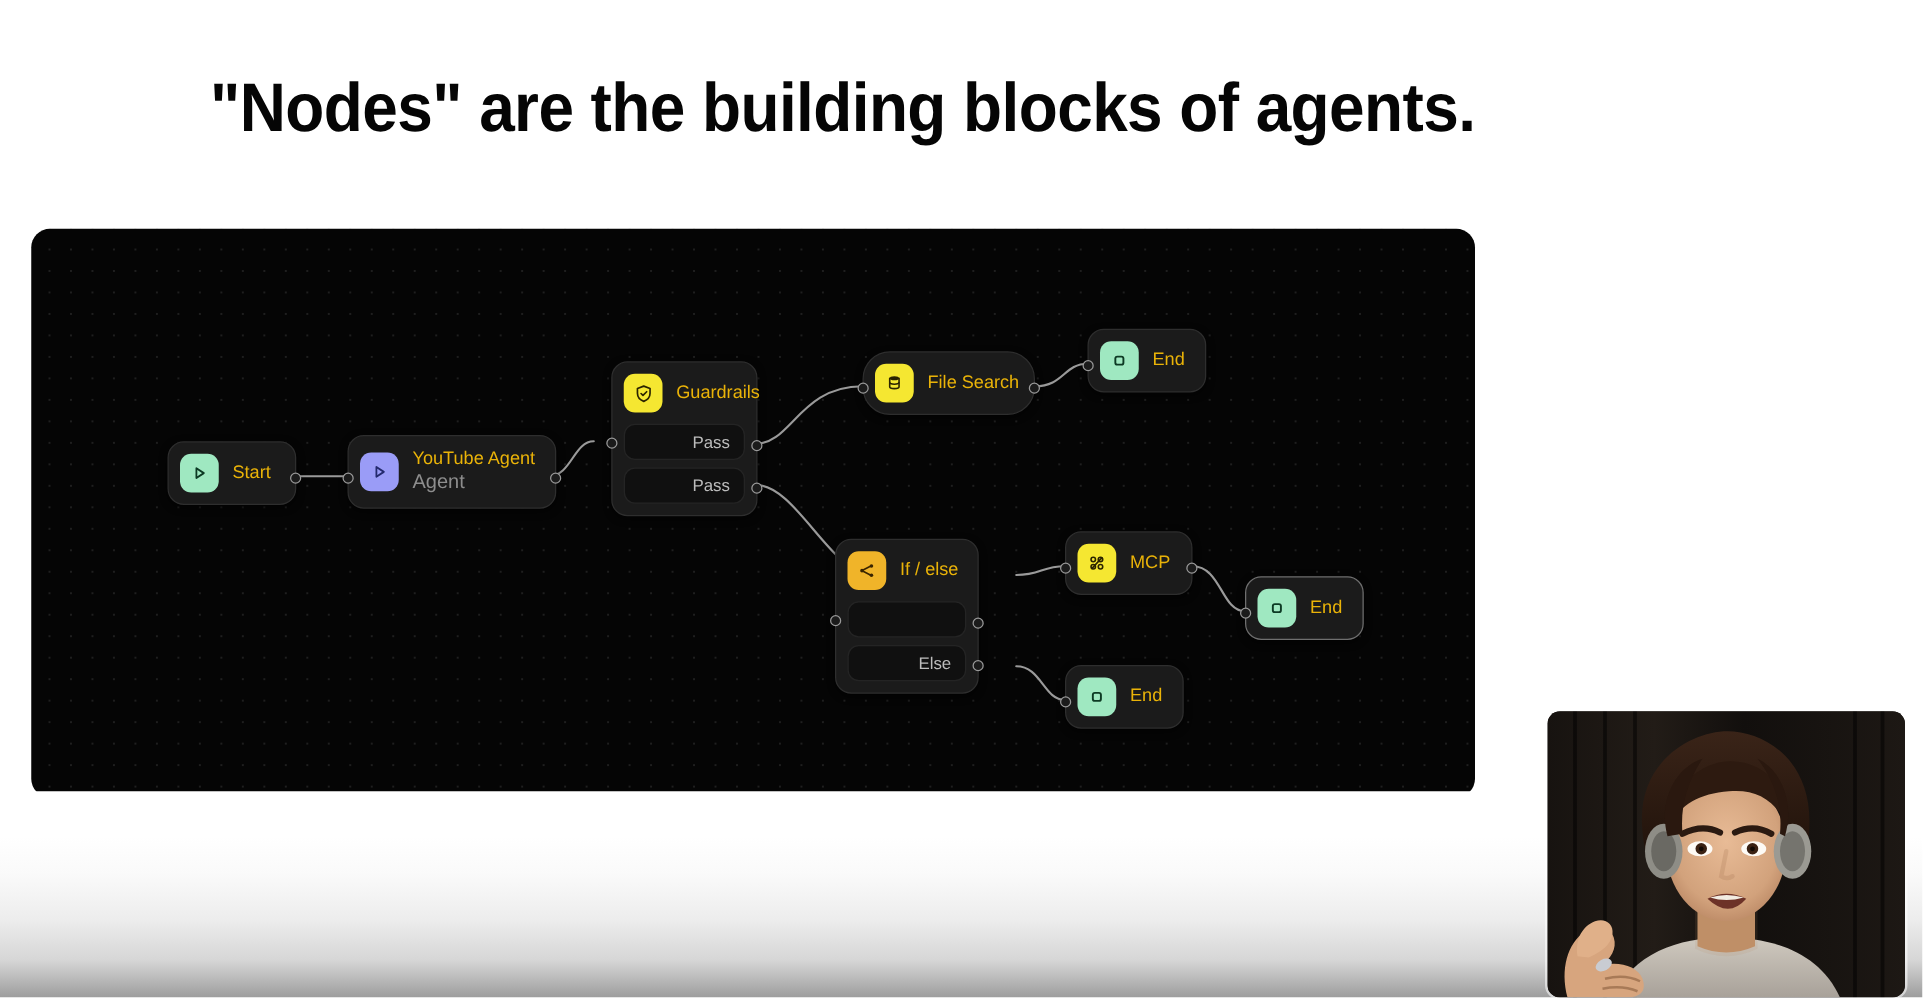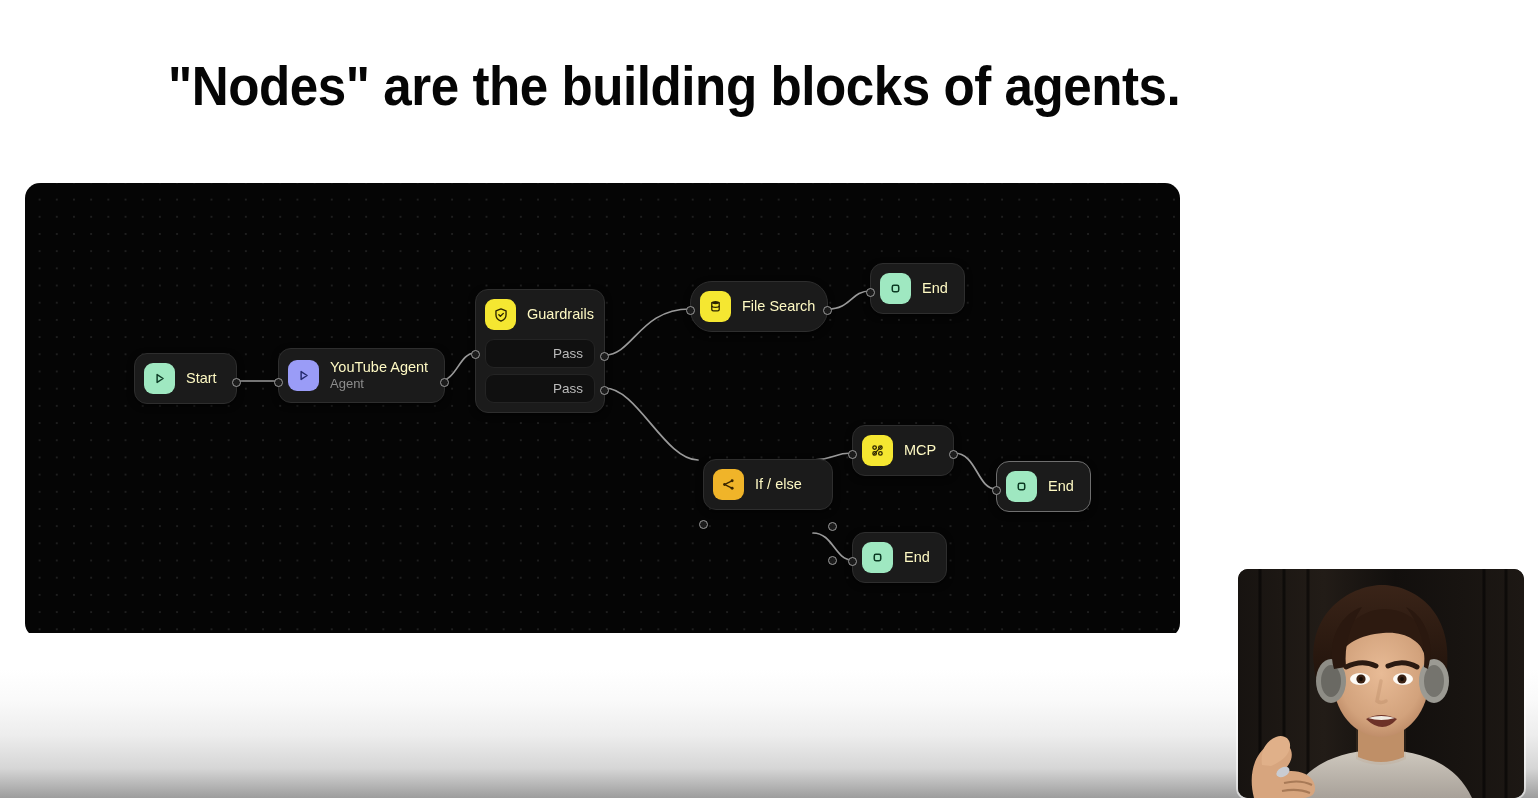--- a/index.html
+++ b/index.html
@@ -60,25 +60,25 @@
   .node.selected { border-color: #6f6f6f; }
   .node-head { display: flex; align-items: center; gap: 11px; }
   .node-icon {
     width: 31px; height: 31px; border-radius: 9px;
     display: flex; align-items: center; justify-content: center;
     flex: 0 0 auto;
   }
   .node-icon svg { display: block; }
   .node-titles { display: flex; flex-direction: column; justify-content: center; min-width: 0; }
   .node-title {
-    color: #fef9c3; font-size: 14.5px; font-weight: 400;
+    color: #eab308; font-size: 14.5px; font-weight: 400;
     line-height: 1.25; white-space: nowrap;
   }
   .node-sub {
-    color: #8d8d8d; font-size: 13px; line-height: 1.3; white-space: nowrap;
+    color: #8d8d8d; font-size: 16px; line-height: 1.3; white-space: nowrap;
   }
   .node-rows { display: flex; flex-direction: column; gap: 6px; margin-top: 9px; }
   .node-row {
     background: #101010;
     border: 1px solid #242424;
     border-radius: 9px;
     height: 29px;
     display: flex; align-items: center; justify-content: flex-end;
     padding: 0 11px;
     color: #bcbcbc; font-size: 13.5px;
@@ -156,21 +156,21 @@
         </div>
         <div class="node-titles">
           <div class="node-title">YouTube Agent</div>
           <div class="node-sub">Agent</div>
         </div>
       </div>
       <div class="port" style="left:-5px; top:29px;"></div>
       <div class="port" style="right:-5px; top:29px;"></div>
     </div>
 
-    <div class="node" style="left:450px; top:106px; width:130px;">
+    <div class="node" style="left:464px; top:106px; width:117px;">
       <div class="node-head">
         <div class="node-icon" style="background:#f5e731;">
           <svg width="18" height="18" viewBox="0 0 20 20" fill="none" stroke="#2b2400" stroke-width="1.5" stroke-linecap="round" stroke-linejoin="round">
             <path d="M10 3.2 L15.6 5.4 V9.6 C15.6 13 13.1 15.6 10 16.8 C6.9 15.6 4.4 13 4.4 9.6 V5.4 Z"></path>
             <path d="M7.6 9.8 L9.3 11.5 L12.6 8.2"></path>
           </svg>
         </div>
         <div class="node-titles">
           <div class="node-title">Guardrails</div>
         </div>
@@ -208,34 +208,38 @@
             <rect x="6.2" y="6.2" width="7.6" height="7.6" rx="1.9"></rect>
           </svg>
         </div>
         <div class="node-titles">
           <div class="node-title">End</div>
         </div>
       </div>
       <div class="port" style="left:-5px; top:24px;"></div>
     </div>
 
-    <div class="node" style="left:678px; top:248px; width:130px;margin-top:28px;">
+    <div class="node" style="left:643px; top:248px; width:115px;">
       <div class="node-head">
         <div class="node-icon" style="background:#f0b429;">
           <svg width="17" height="17" viewBox="0 0 20 20" fill="none" stroke="#3a2500" stroke-width="1.6" stroke-linecap="round">
             <circle cx="5.4" cy="10" r="1.7" fill="#3a2500" stroke="none"></circle>
             <circle cx="14.3" cy="5.6" r="1.7" fill="#3a2500" stroke="none"></circle>
             <circle cx="14.3" cy="14.4" r="1.7" fill="#3a2500" stroke="none"></circle>
             <path d="M6.9 9.2 L12.8 6.2"></path>
             <path d="M6.9 10.8 L12.8 13.8"></path>
           </svg>
         </div>
         <div class="node-titles">
           <div class="node-title">If / else</div>
         </div>
+      </div>
+      <div class="node-rows">
+        <div class="node-row"></div>
+        <div class="node-row">Else</div>
       </div>
       <div class="port" style="left:-5px; top:60px;"></div>
       <div class="port" style="right:-5px; top:62px;"></div>
       <div class="port" style="right:-5px; top:96px;"></div>
     </div>
 
     <div class="node" style="left:827px; top:242px; width:102px;">
       <div class="node-head">
         <div class="node-icon" style="background:#f5e731;">
           <svg width="17" height="17" viewBox="0 0 20 20" fill="none" stroke="#2b2400" stroke-width="1.5" stroke-linecap="round">

